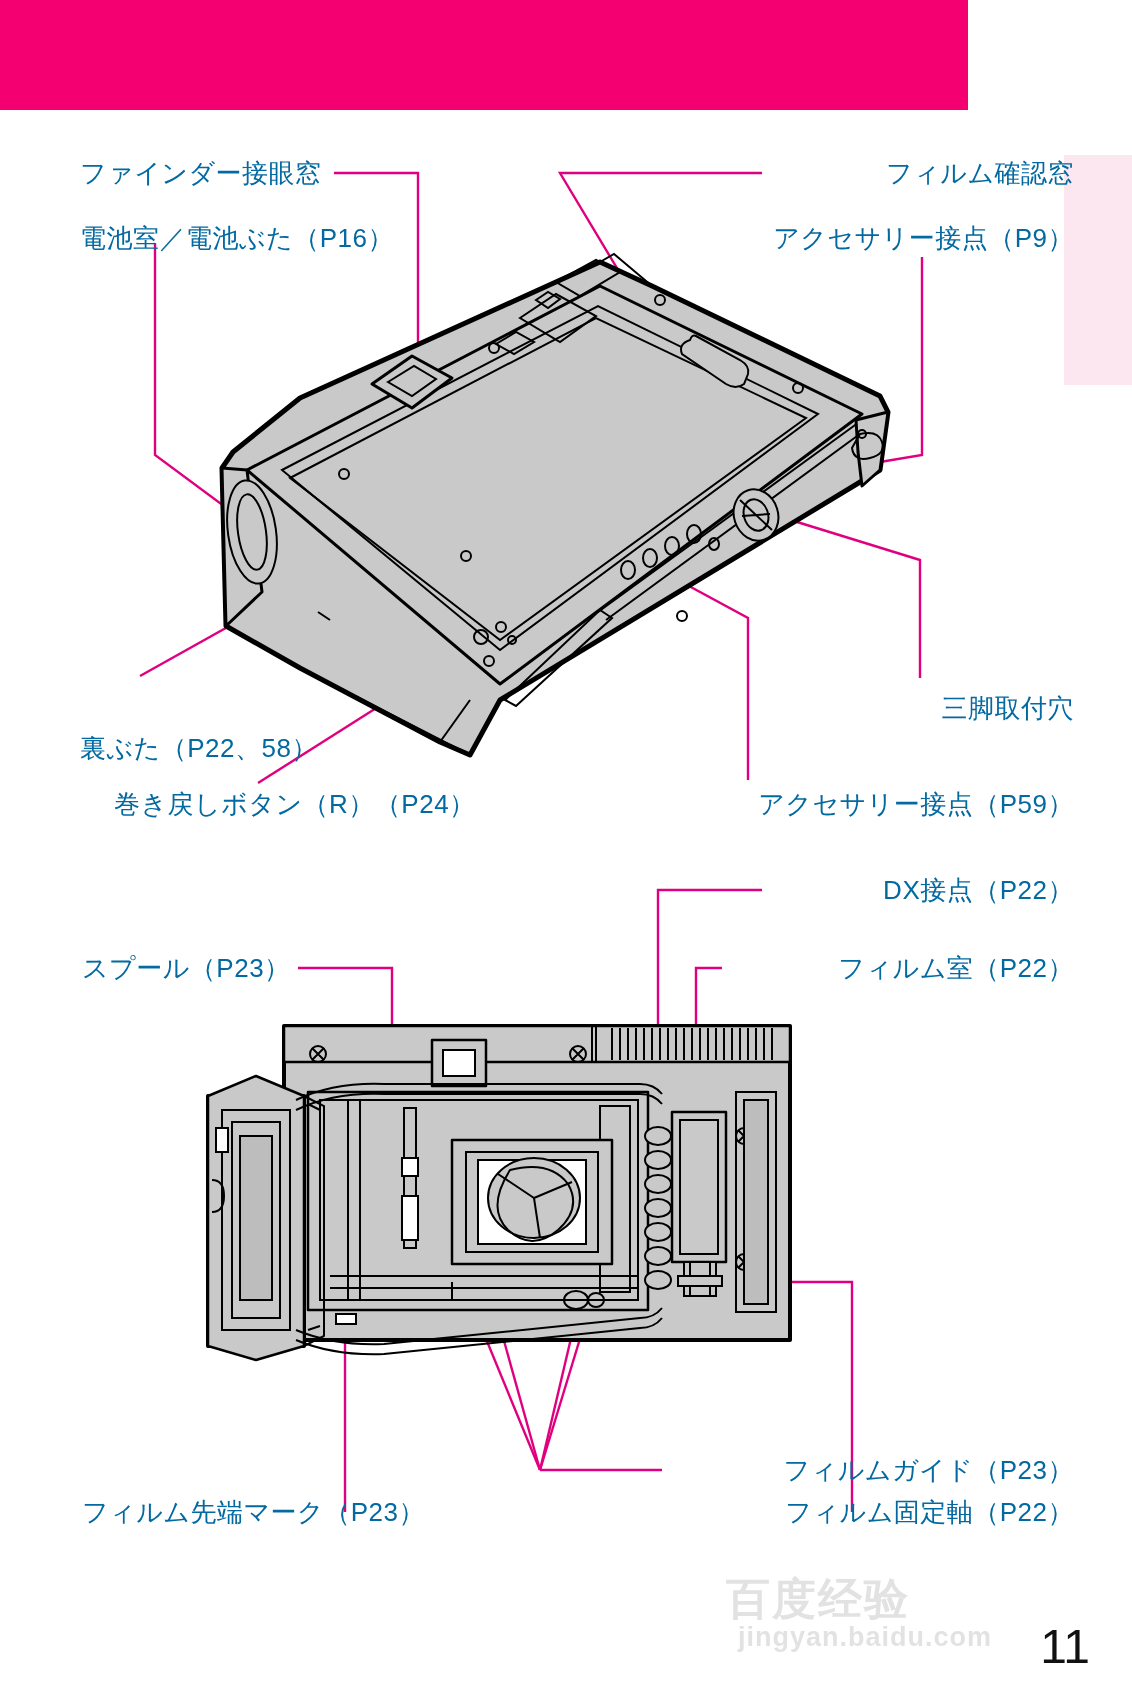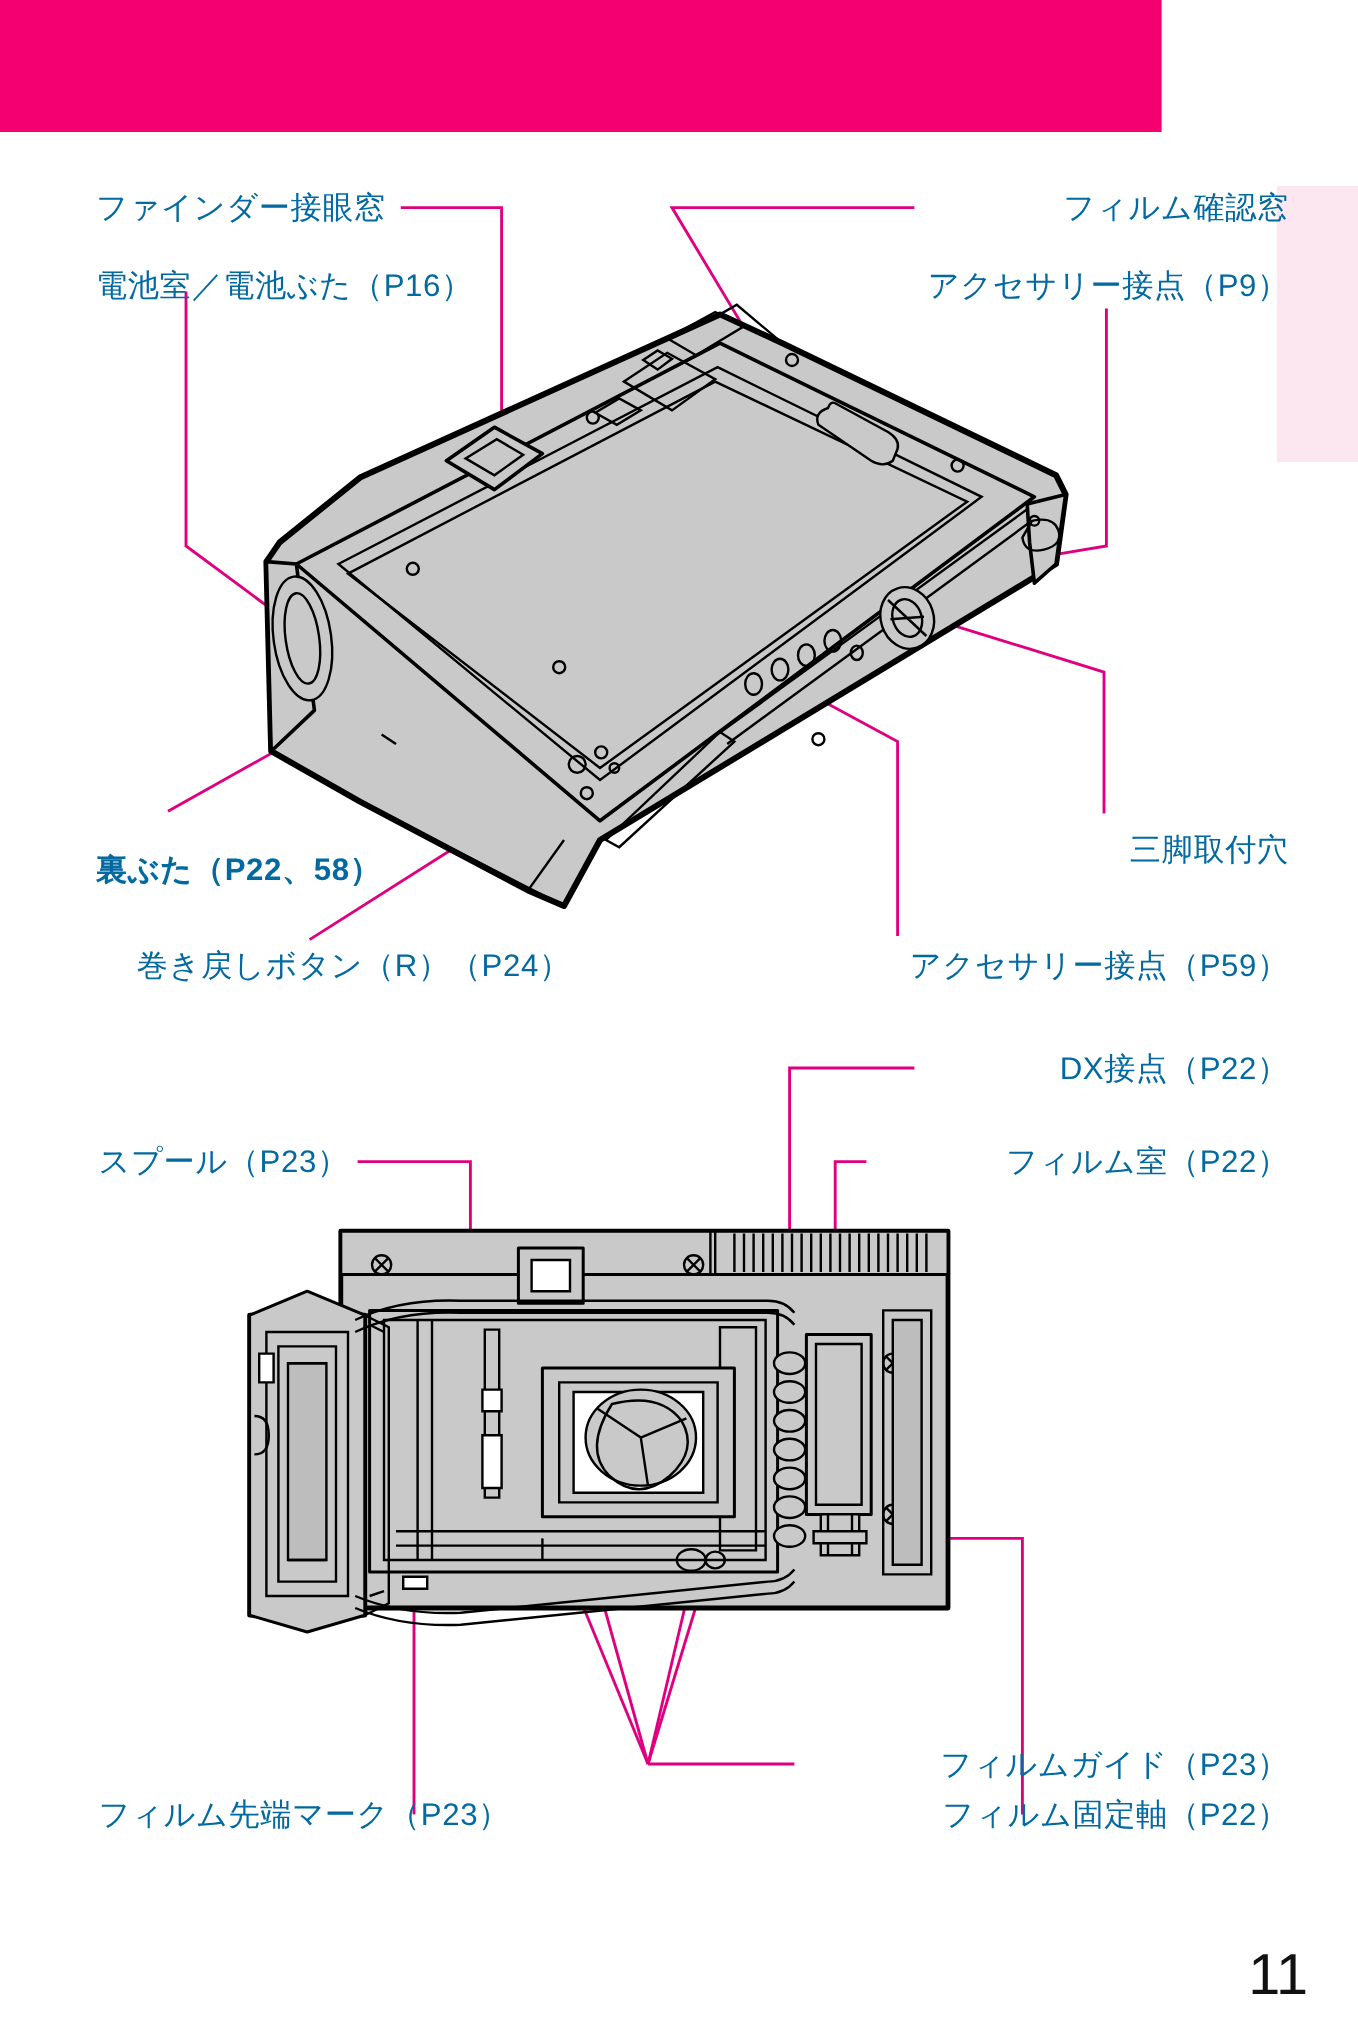--- a/index.html
+++ b/index.html
@@ -168,21 +168,21 @@
   </svg>
 
   <div class="label" style="left:80px;  top:157px;">ファインダー接眼窓</div>
 
   <div class="label" style="left:80px;  top:222px;">電池室／電池ぶた（P16）</div>
 
   <div class="label right" style="right:58px; top:157px;">フィルム確認窓</div>
 
   <div class="label right" style="right:58px; top:222px;">アクセサリー接点（P9）</div>
 
-  <div class="label" style="left:80px;  top:708px;font-weight:bold;">裏ぶた（P22、58）</div>
+  <div class="label" style="left:80px;  top:732px;">裏ぶた（P22、58）</div>
 
   <div class="label right" style="right:58px; top:692px;">三脚取付穴</div>
 
   <div class="label" style="left:80px;  top:788px;margin-left:34px;">巻き戻しボタン（R）（P24）</div>
 
   <div class="label right" style="right:58px; top:788px;">アクセサリー接点（P59）</div>
 
   <svg class="art" viewBox="0 0 1132 1700" xmlns="http://www.w3.org/2000/svg">
     <defs>
       <style>
@@ -309,16 +309,18 @@
   <div class="label right" style="right:58px; top:874px;">DX接点（P22）</div>
 
   <div class="label right" style="right:58px; top:952px;">フィルム室（P22）</div>
 
   <div class="label" style="left:82px;  top:1496px;">フィルム先端マーク（P23）</div>
 
   <div class="label right" style="right:58px; top:1496px;">フィルム固定軸（P22）</div>
 
   <div class="label right" style="right:58px; top:1454px;">フィルムガイド（P23）</div>
 
+  <div class="watermark wm-big">百度经验</div>
+  <div class="watermark wm-small">jingyan.baidu.com</div>
 
   <div class="page-number">11</div>
 
 </div>
 
 </body></html>

